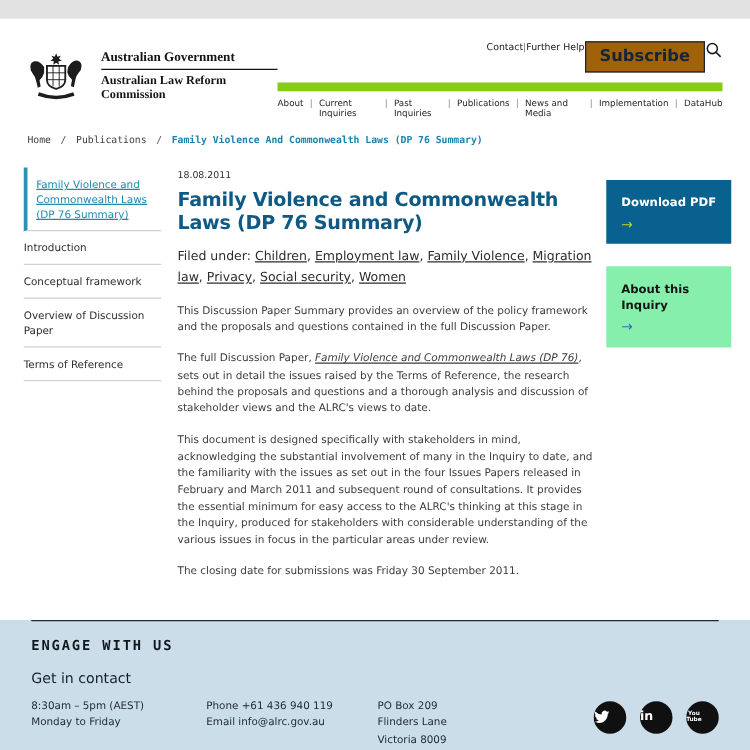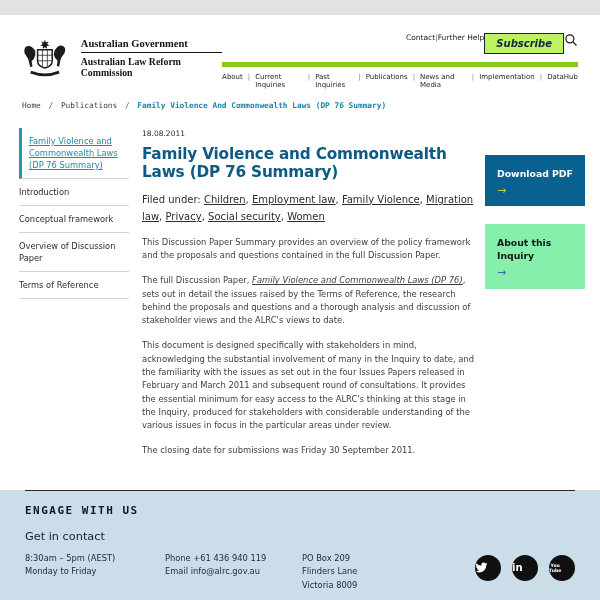--- a/index.html
+++ b/index.html
@@ -18,23 +18,23 @@
   
   .header { display:flex; justify-content:space-between; padding: 11px 22px 0 22px; }
   .logo-wrap { display:flex; align-items:center; gap:13px; }
   .crest { width:50px; height:42px; }
   .logo-text { font-family:"Liberation Serif", serif; font-weight:bold; color:#141414; }
   .gov-title { font-size:10.5px; padding-bottom:3px; border-bottom:1px solid #141414; }
   .org-title { font-size:9.8px; padding-top:3px; }
   .header-right { display:flex; flex-direction:column; align-items:flex-end; }
   .utility-row { display:flex; align-items:flex-start; gap:0; font-size:7.5px; color:#1a1a1a; margin-top:7px; }
   .utility-sep { color:#777; }
-  .subscribe-btn { border:1.5px solid #14253c; background:#bef264; font-weight:bold; font-size:10px; padding:4px 11px; color:#14253c; cursor:pointer; font-family:inherit;font-style:italic; }
+  .subscribe-btn { border:1.5px solid #14253c; background:#a16207; font-weight:bold; font-size:13px; padding:4px 11px; color:#14253c; cursor:pointer; font-family:inherit; }
   .search-btn { background:none; border:none; cursor:pointer; display:flex; }
-  .main-nav { display:flex; gap:5px; border-top:5px solid #84cc16; margin-top:8px; padding-top:6px; font-size:7px; color:#1f1f1f; }
+  .main-nav { display:flex; gap:5px; border-top:7px solid #84cc16; margin-top:8px; padding-top:6px; font-size:7px; color:#1f1f1f; }
   .nav-sep { color:#8a8a8a; }
 
   
   .breadcrumb { font-family:"DejaVu Sans Mono", monospace; font-size:7.8px; padding:12px 22px 8px 22px; color:#3c3c3c; }
   .breadcrumb .crumb-sep { margin:0 3px; color:#555; }
   .breadcrumb-current { color:#1d83ad; font-weight:bold; }
 
   
   .main { display:flex; padding: 4px 15px 0 19px; align-items:flex-start; }
   .sidebar { width:110px; flex:none; margin-top:6px; }
@@ -43,21 +43,21 @@
   .sb-item.active a { color:#2189ae; text-decoration:underline; }
 
   .article { flex:1; padding: 0 10px 0 13px; }
   .article-date { font-size:7.5px; color:#2d2d2d; margin-top:7px; }
   .article-title { font-size:15.3px; font-weight:bold; color:#0e5a85; line-height:1.2; margin:7px 0 9px; letter-spacing:-0.2px; }
   .filed { font-size:10px; line-height:1.75; color:#2d2d2d; margin-bottom:10px; }
   .filed a { text-decoration:underline; }
   .article p { font-size:8.4px; line-height:1.58; color:#3d3d3d; margin-bottom:12px; }
   .inline-link { font-style:italic; text-decoration:underline; }
 
-  .aside { width:100px; flex:none; margin-top:33px; }
+  .aside { width:100px; flex:none; margin-top:16px; }
   .download-box { background:#09618f; color:#ffffff; padding:13px 8px 8px 12px; font-size:9.3px; font-weight:bold; line-height:1.3; cursor:pointer; }
   .download-box .arrow { display:block; color:#c3d021; font-size:11px; margin-top:4px; font-weight:normal; }
   .about-box { background:#86efac; color:#161616; margin-top:18px; padding:13px 8px 8px 12px; font-size:9.3px; font-weight:bold; line-height:1.35; cursor:pointer; }
   .about-box .arrow { display:block; color:#3a6ea5; font-size:11px; margin-top:4px; font-weight:normal; }
 
   
   .footer { margin-top:20px; background:#cbdde9; padding:0 25px; min-height:182px; }
   .f-rule { border-top:1.5px solid #1d2a35; margin-top:19px; }
   .engage-heading { font-family:"DejaVu Sans Mono", monospace; font-weight:bold; font-size:11px; letter-spacing:1.5px; color:#10181f; margin-top:13px; }
   .contact-heading { font-size:11.3px; color:#16202b; margin-top:13px; }

